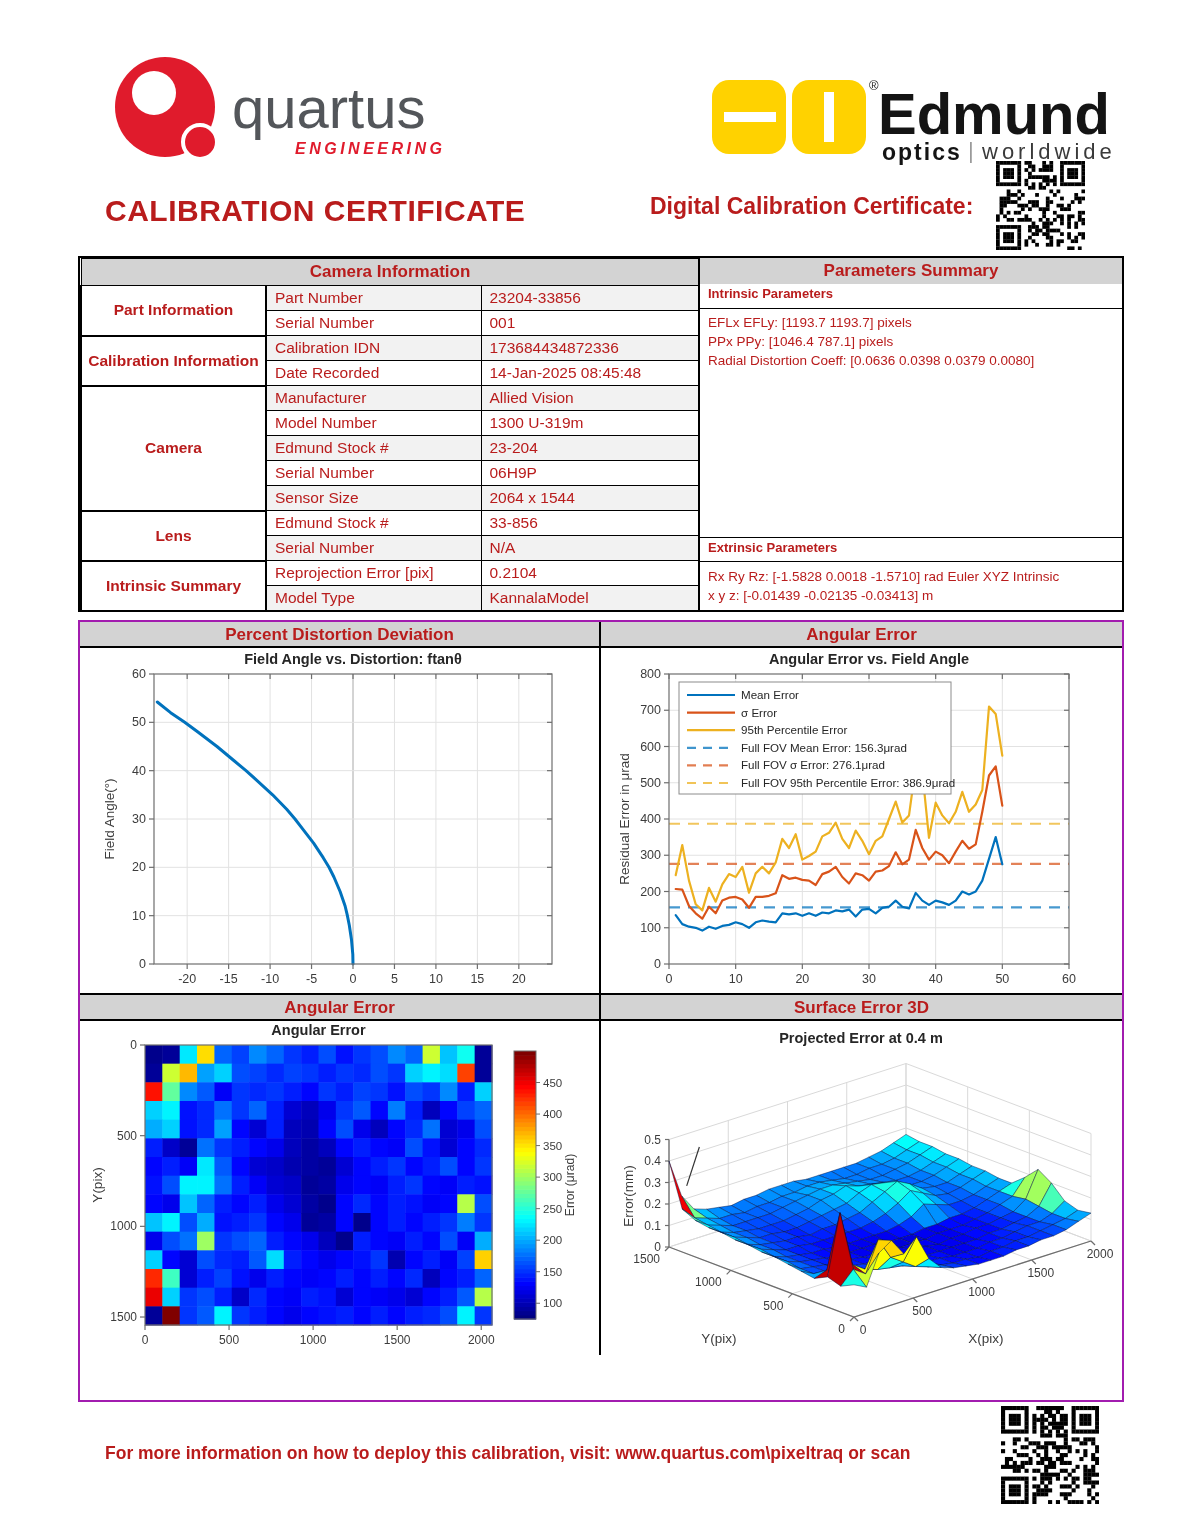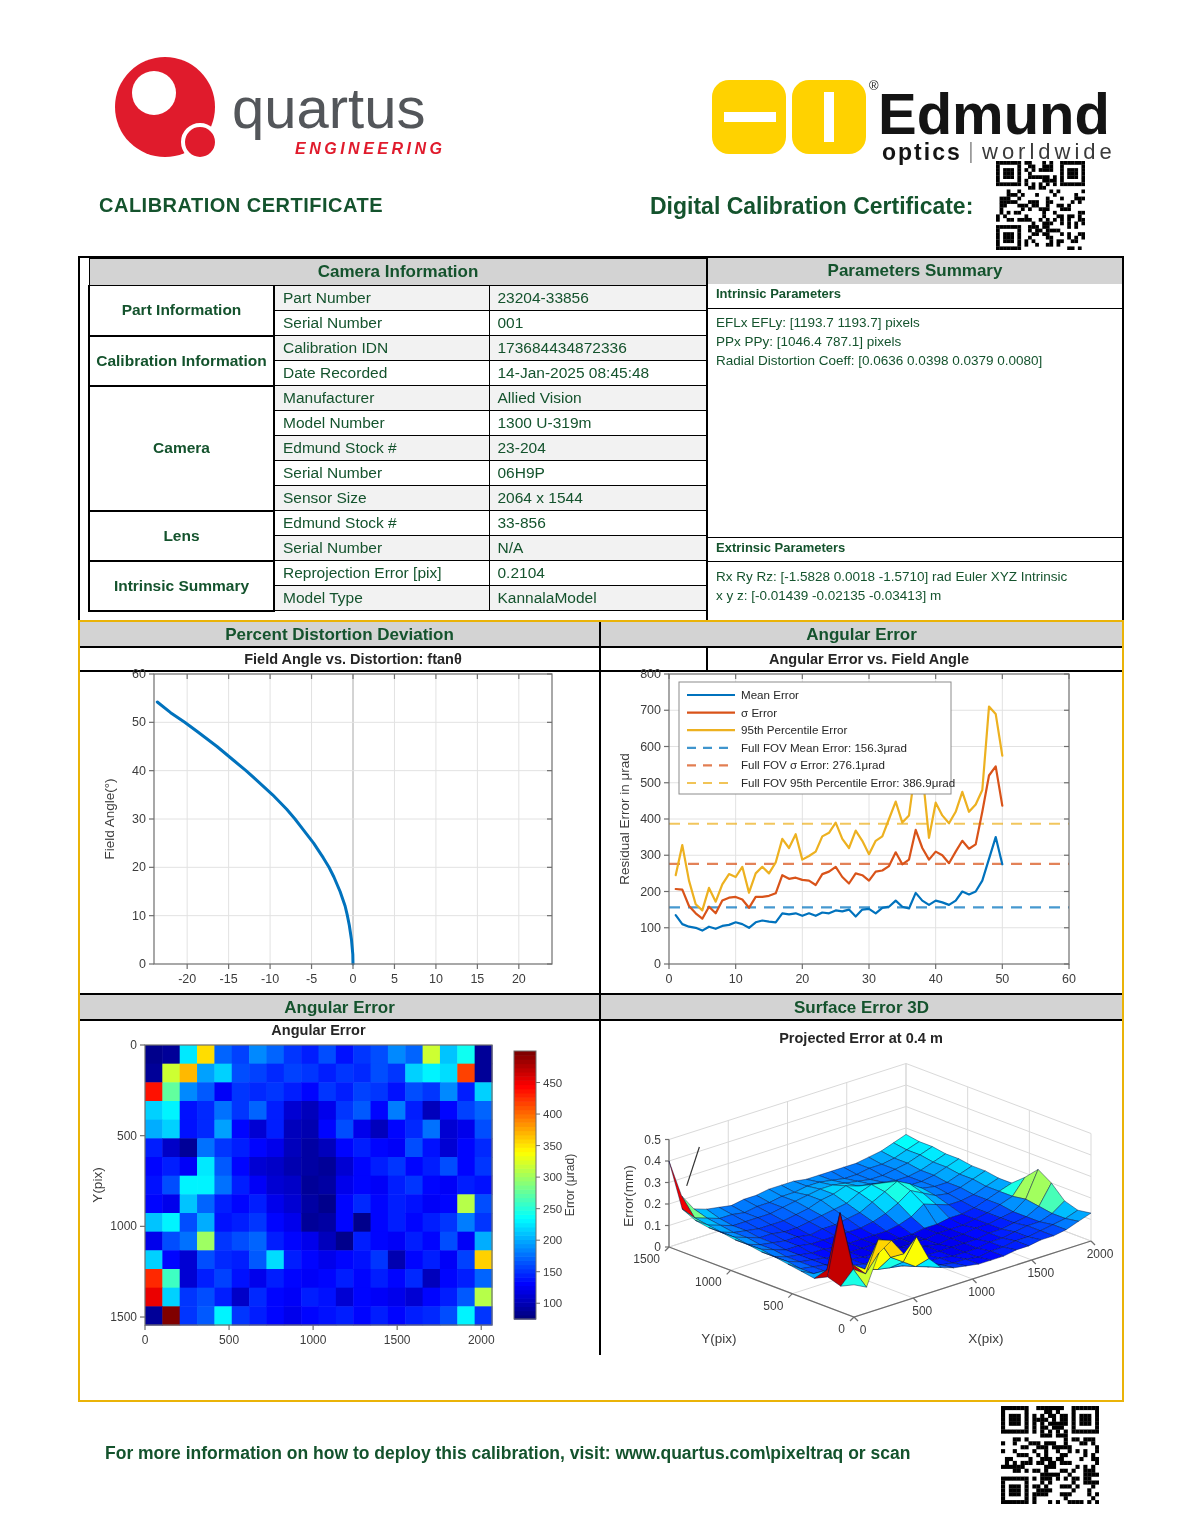--- a/index.html
+++ b/index.html
@@ -1,41 +1,41 @@
 <!DOCTYPE html>
 <html><head>
 <meta charset="utf-8">
 <style>
   html,body{margin:0;padding:0;background:#fff;}
   .page{position:relative;width:1200px;height:1535px;background:#fff;overflow:hidden;
-        font-family:"Liberation Sans",sans-serif;color:#14532d;}
+        font-family:"Liberation Sans",sans-serif;color:#b91c1c;}
   svg text{font-family:"Liberation Sans",sans-serif;}
   .abs{position:absolute;}
-  .doc-title{left:99px;top:194px;font-size:20px;font-weight:bold;letter-spacing:0.5px;}
+  .doc-title{left:105px;top:194px;font-size:30px;font-weight:bold;letter-spacing:0.5px;}
   .digital-title{left:650px;top:193px;font-size:23px;font-weight:bold;}
   
-  .info-wrap{left:78px;top:256px;width:1046px;height:416px;border:2px solid #000;
-             display:flex;box-sizing:border-box;padding-left:8px;}
+  .info-wrap{left:78px;top:256px;width:1046px;height:356px;border:2px solid #000;
+             display:flex;box-sizing:border-box;}
   .cam-side{width:618px;box-sizing:border-box;}
   .cam-table{border-collapse:collapse;table-layout:fixed;width:618px;height:352px;}
   .cam-table td{border:1px solid #000;font-size:15.5px;padding:0 0 0 8px;overflow:hidden;white-space:nowrap;}
   .cam-table td.group{font-weight:bold;text-align:center;padding:0;background:#fff;border:2px solid #000;border-top-width:1.5px;}
   .cam-table tr.hdr td{background:#d3d3d3;font-weight:bold;font-size:17px;text-align:center;
                        padding:0;border:1px solid #000;height:26px;}
   .cam-table tr{height:25px;}
   .cam-table td.shade{background:#f2f2f2;}
   .sum-side{width:428px;border-left:2px solid #000;position:relative;box-sizing:border-box;}
   .sum-header{height:26px;background:#d3d3d3;border-bottom:1.5px solid #000;font-weight:bold;
               font-size:17px;text-align:center;line-height:26px;}
   .sum-sec{position:absolute;left:0;width:100%;box-sizing:border-box;font-weight:bold;
            font-size:13px;padding:2px 0 0 8px;height:25px;background:#fff;}
   .sum-lines{position:absolute;left:0;width:100%;box-sizing:border-box;font-size:13.5px;
              line-height:1.42;padding:4px 8px 0 8px;}
   
-  .charts-wrap{left:78px;top:620px;width:1046px;height:782px;border:2px solid #eab308;box-sizing:border-box;}
+  .charts-wrap{left:78px;top:620px;width:1046px;height:782px;border:2px solid #a21caf;box-sizing:border-box;}
   .chart-row{display:flex;}
   .panel{box-sizing:border-box;}
   .panel-hd{height:26px;background:#d3d3d3;border-bottom:2px solid #000;font-weight:bold;
             font-size:17px;text-align:center;line-height:25px;box-sizing:border-box;} .bb{border-bottom:2px solid #000;}
   .footer-text{left:105px;top:1443px;font-size:17.5px;font-weight:bold;}
 </style>
 </head>
 <body>
 
 <div class="page">

